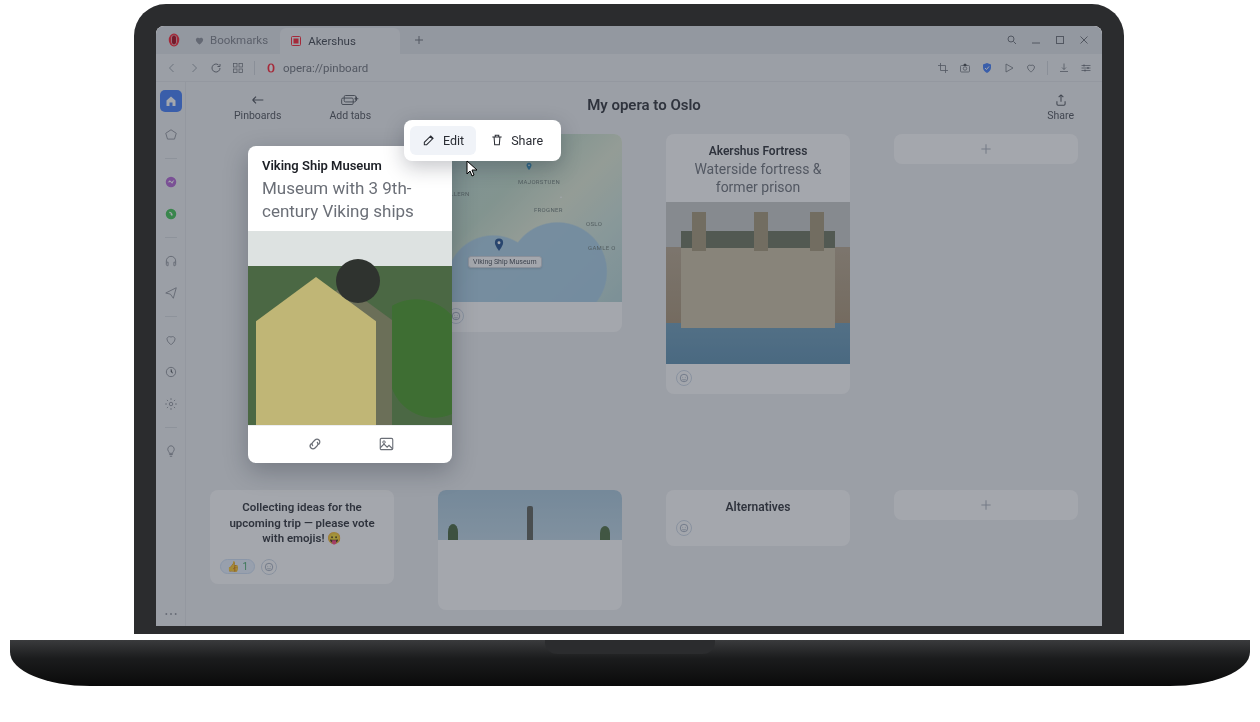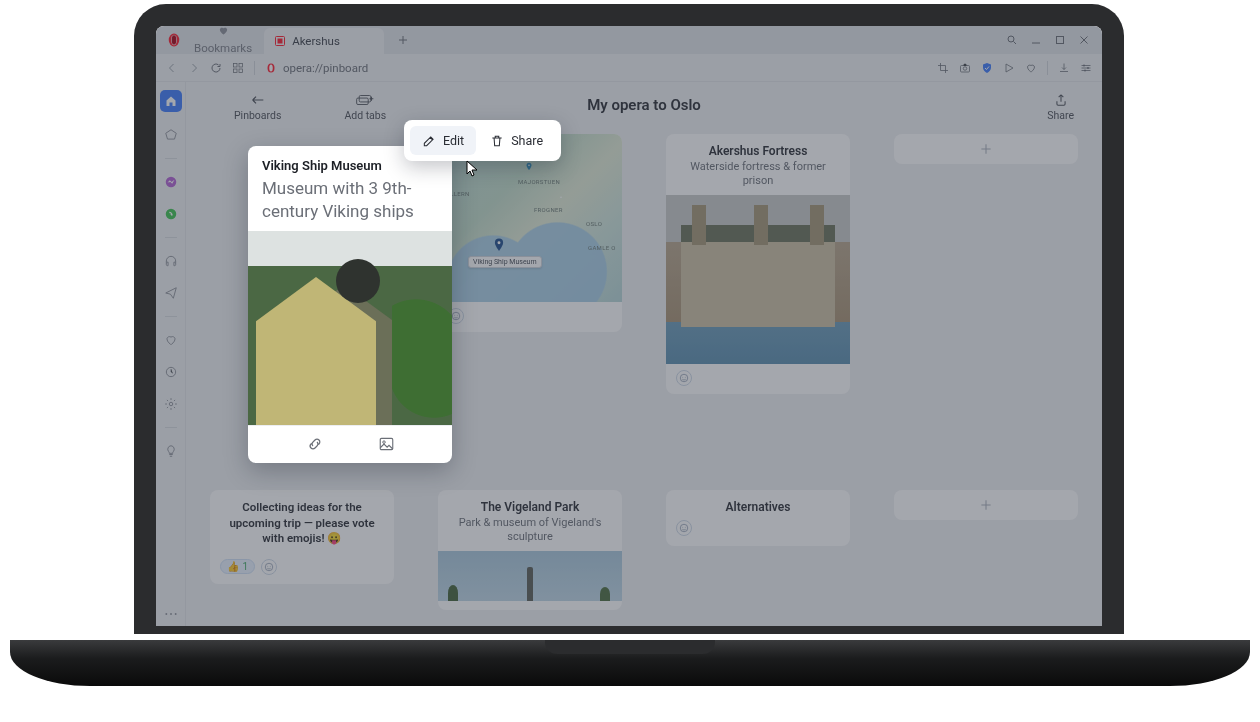--- a/index.html
+++ b/index.html
@@ -70,21 +70,20 @@
     margin: 0 8px 0 4px;
     display: flex; align-items: center; justify-content: center;
   }
   .tab-fixed {
     font-size: 11.5px;
     color: #7a7e86;
     display: flex;
     align-items: center;
     gap: 5px;
     padding: 0 12px 0 4px;
-    flex-direction: column;
   }
   .tab-active {
     height: 26px;
     margin-top: 2px;
     background: #EFF0F2;
     border-radius: 6px 6px 0 0;
     display: flex;
     align-items: center;
     gap: 6px;
     padding: 0 28px 0 10px;
@@ -157,21 +156,21 @@
     position: relative;
   }
   .toolbar {
     height: 50px;
     display: flex;
     align-items: center;
     padding: 0 24px;
   }
   .tb-item { display: flex; flex-direction: column; align-items: center; gap: 2px; font-size: 10.5px; color: #4b4f57; }
   .tb-item.share { margin-left: auto; padding-right: 4px;}
-  .tb-left { display: flex; gap: 63px; margin-left: 24px;}
+  .tb-left { display: flex; gap: 48px; margin-left: 24px;}
   .tb-icon { width: 18px; height: 14px; color: #4b4f57; display:flex; align-items:center; justify-content:center;}
 
   .page-title {
     text-align: center;
     font-size: 15px;
     font-weight: 600;
     color: #2a2d34;
     margin-top: -36px;
     margin-bottom: 20px;
   }
@@ -187,21 +186,21 @@
   .card {
     background: #fff;
     border-radius: 8px;
     overflow: hidden;
     font-size: 11px;
     display: flex;
     flex-direction: column;
   }
   .card .pad { padding: 10px 12px 6px; text-align: center; }
   .card .ct { font-size: 12px; font-weight: 600; color: #2a2d34; margin-bottom: 2px;}
-  .card .cd { font-size: 11px; color: #6b6f77; line-height: 1.3;}
+  .card .cd { font-size: 14px; color: #6b6f77; line-height: 1.3;}
   .emoji-bar { padding: 6px 10px 8px; display: flex; gap: 6px; align-items: center;}
   .emoji-pill { display:inline-flex; align-items:center; gap:3px; border:1px solid #cfe0f6; background:#eaf2ff; border-radius: 10px; padding: 1px 6px; font-size:10px; color:#4a6;}
   .react-btn { width:16px;height:16px;border-radius:50%;border:1px solid #cdd8e6;display:flex;align-items:center;justify-content:center;color:#7a8aa0;}
 
   .add-card {
     background: #fff;
     border-radius: 8px;
     height: 30px;
     display: flex;
     align-items: center;
@@ -297,21 +296,21 @@
     left: 248px;
     top: 94px;
     background:#fff;
     border-radius:8px;
     box-shadow: 0 6px 20px rgba(18,25,38,.25);
     display:flex;
     padding: 6px;
     gap: 2px;
   }
   .ctx-item {
-    display:flex; align-items:flex-end; gap:7px;
+    display:flex; align-items:flex-start; gap:7px;
     padding: 7px 12px;
     border-radius:6px;
     font-size:12.5px;
     color:#2a2d34;
   }
   .ctx-item.hover { background:#F0F3F8; }
 
   .cursor {
     position:absolute; z-index:120;
     left: 310px; top: 134px;
@@ -637,24 +636,20 @@
                     <circle cx="12" cy="12" r="9" fill="none" stroke="#7a8aa0" stroke-width="1.6"></circle>
                     <circle cx="9" cy="10" r="1" fill="#7a8aa0"></circle>
                     <circle cx="15" cy="10" r="1" fill="#7a8aa0"></circle>
                     <path fill="none" stroke="#7a8aa0" stroke-width="1.4" d="M8 15c1 1 2 1.5 4 1.5s3-.5 4-1.5"></path>
                   </svg>
                 </span>
             </div>
           </div>
 
           <div class="card" style="height:120px">
-            <div class="pad">
-              <div class="ct">The Vigeland Park</div>
-              <div class="cd">Park &amp; museum of Vigeland's sculpture</div>
-            </div>
             <div class="vigeland-stub">
               <div class="mono"></div>
                 <div class="tree1"></div>
                 <div class="tree2"></div>
             </div>
           </div>
 
           <div class="card" style="height:56px">
             <div class="pad">
               <div class="ct" style="margin-bottom:0">Alternatives</div>

